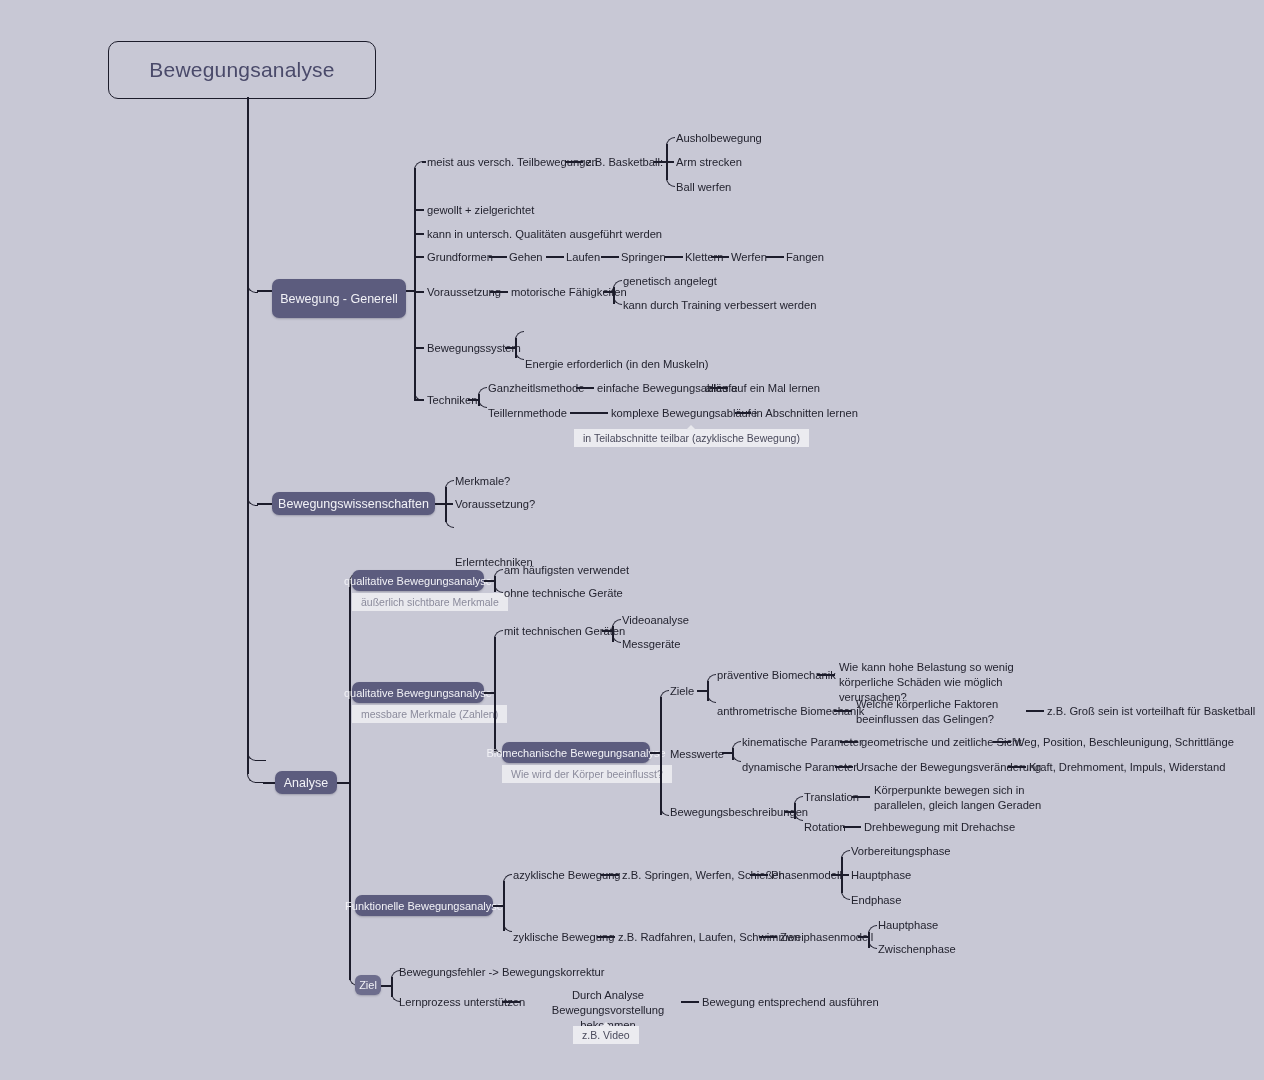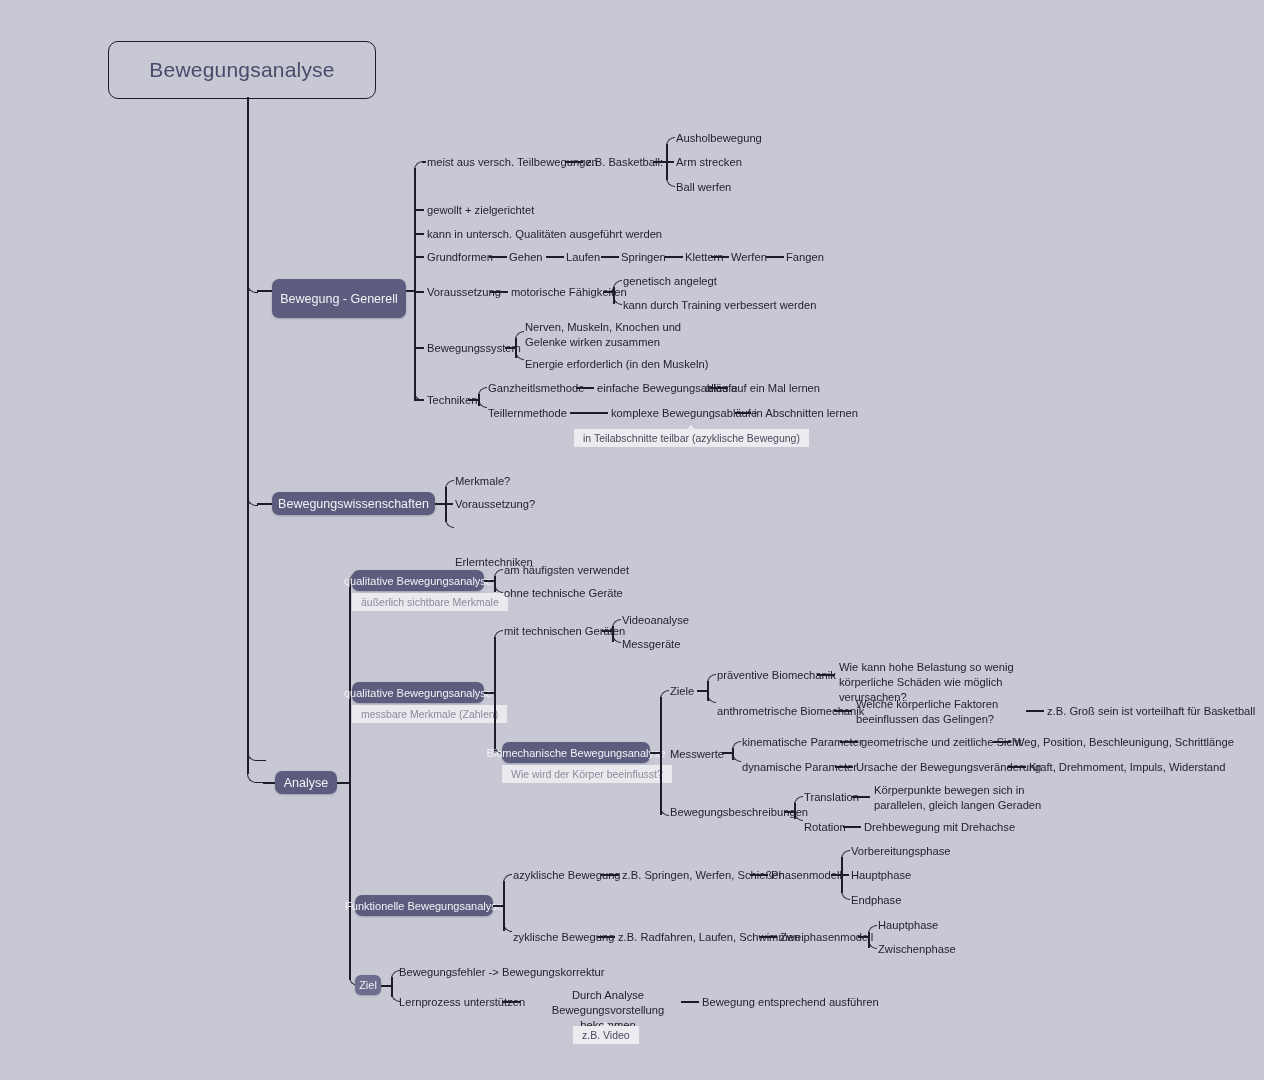--- a/index.html
+++ b/index.html
@@ -146,21 +146,20 @@
   <div class="elbow e-bl" style="left:613px;top:296px;width:8px;height:8px;"></div>
   <div class="leaf" style="left:623px;top:274px;">genetisch angelegt</div>
   <div class="leaf" style="left:623px;top:298px;">kann durch Training verbessert werden</div>
 
   <div class="conn h" style="left:414px;top:347px;width:10px;"></div>
   <div class="leaf" style="left:427px;top:341px;">Bewegungssystem</div>
   <div class="conn h" style="left:505px;top:347px;width:10px;"></div>
   <div class="conn v" style="left:515px;top:338px;height:20px;"></div>
   <div class="elbow e-tl" style="left:515px;top:331px;width:8px;height:8px;"></div>
   <div class="elbow e-bl" style="left:515px;top:351px;width:8px;height:8px;"></div>
-  <div class="leaf wrap" style="left:525px;top:320px;width:200px;">Nerven, Muskeln, Knochen und Gelenke wirken zusammen</div>
   <div class="leaf" style="left:525px;top:357px;">Energie erforderlich (in den Muskeln)</div>
 
   <div class="conn h" style="left:414px;top:399px;width:10px;"></div>
   <div class="leaf" style="left:427px;top:393px;">Techniken</div>
   <div class="conn h" style="left:468px;top:399px;width:10px;"></div>
   <div class="conn v" style="left:478px;top:394px;height:12px;"></div>
   <div class="elbow e-tl" style="left:478px;top:387px;width:8px;height:8px;"></div>
   <div class="elbow e-bl" style="left:478px;top:399px;width:8px;height:8px;"></div>
 
   <div class="leaf" style="left:488px;top:381px;">Ganzheitlsmethode</div>

